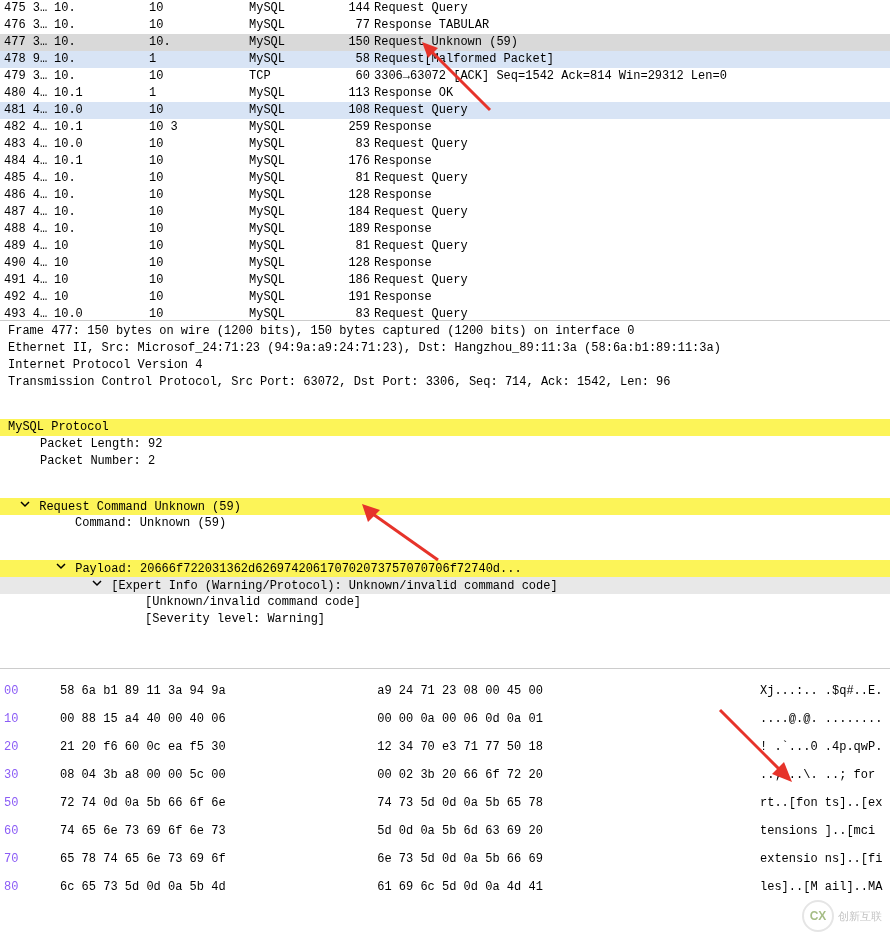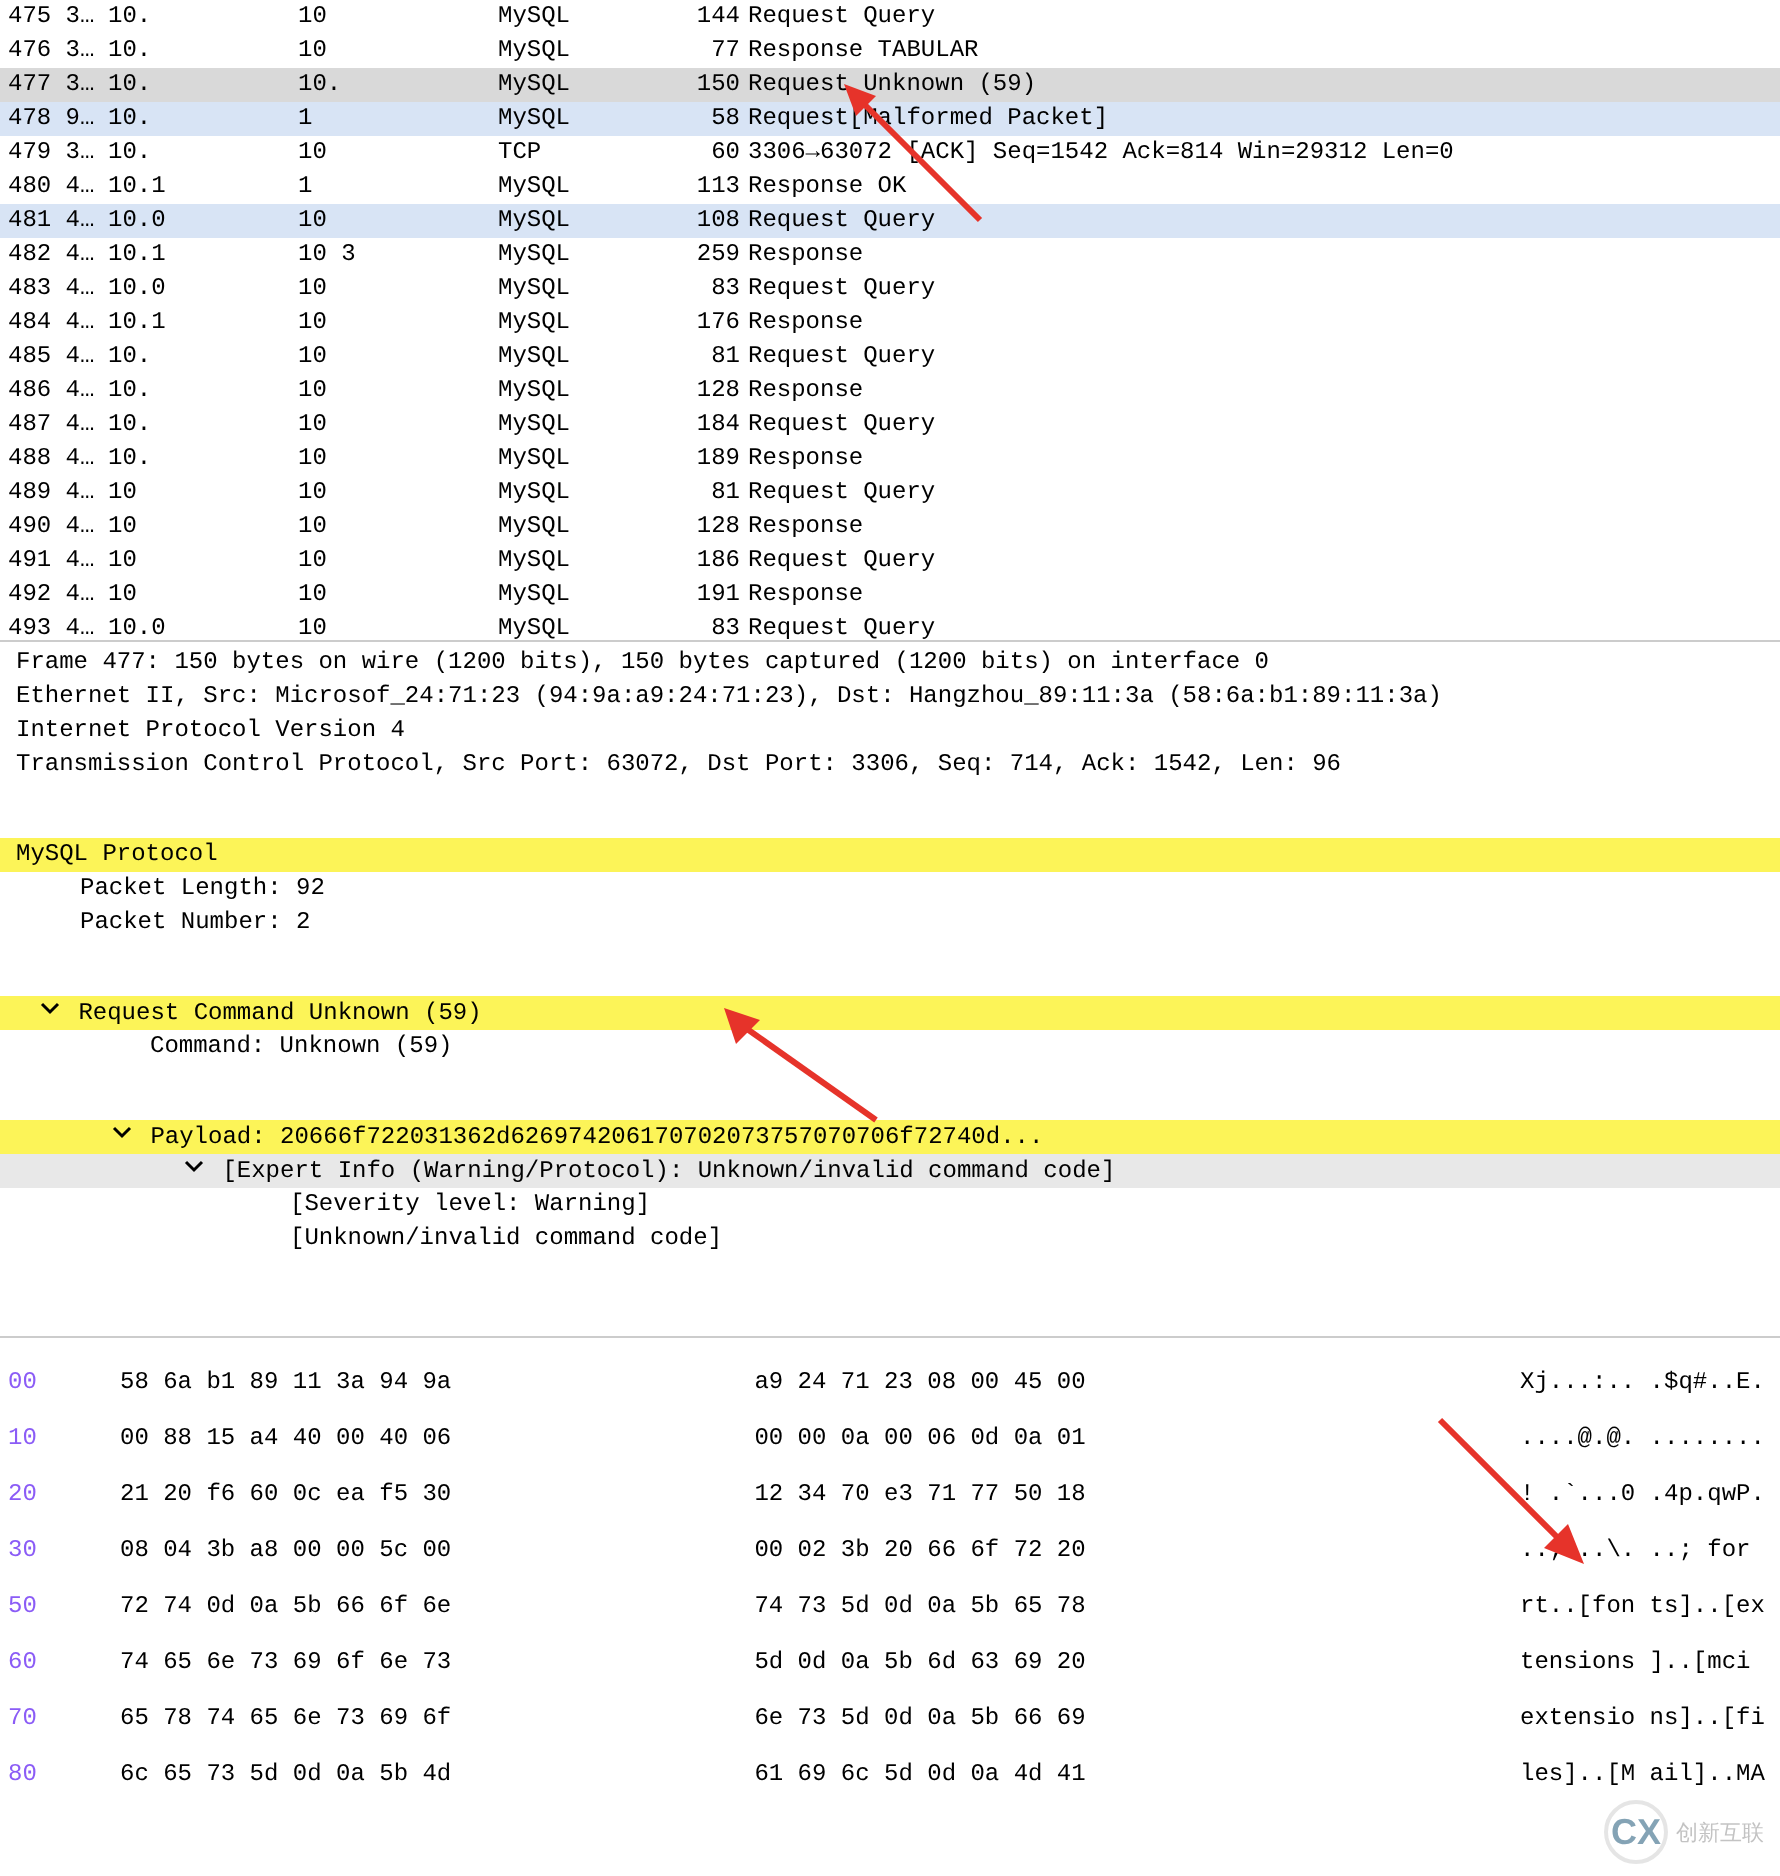--- a/index.html
+++ b/index.html
@@ -86,21 +86,21 @@
   font-size: 11px;
   color: #888;
   display: flex;
   align-items: center;
   gap: 4px;
 }
 .logo-circle {
   width: 32px; height: 32px; border-radius: 50%;
   border: 2px solid #ccc;
   display: flex; align-items: center; justify-content: center;
-  font-weight: bold; color: #0c4a6e; font-size: 18px;
+  font-weight: bold; color: #4d7c0f; font-size: 12px;
 }
 </style>
 </head>
 <body>
 
 <div class="packet-list">
   <div id="packet-rows">
       <div class="packet-row">
         <span class="col-no">475 3…</span>
         <span class="col-src">10.</span>
@@ -282,22 +282,22 @@
     <span>Payload: 20666f722031362d626974206170702073757070706f72740d...</span>
   </div>
   <div class="detail-line sel" style="padding-left:90px">
     <span class="chev">
       <svg viewBox="0 0 10 10">
           <path d="M1 3 L5 7 L9 3" stroke="#000" stroke-width="1.5" fill="none"></path>
         </svg>
     </span>
     <span>[Expert Info (Warning/Protocol): Unknown/invalid command code]</span>
   </div>
+  <div class="detail-line indent4">[Unknown/invalid command code]</div>
   <div class="detail-line indent4">[Severity level: Warning]</div>
-  <div class="detail-line indent4">[Unknown/invalid command code]</div>
   <div class="detail-line indent4">[Group: Protocol]</div>
 </div>
 
 <div class="hex-pane">
   <div id="hex-rows">
       <div class="hex-row"><span class="hex-off">00</span><span class="hex-bytes">58 6a b1 89 11 3a 94 9a</span><span class="hex-bytes2"> a9 24 71 23 08 00 45 00</span><span class="hex-ascii">Xj...:.. .$q#..E.</span></div>
       <div class="hex-row"><span class="hex-off">10</span><span class="hex-bytes">00 88 15 a4 40 00 40 06</span><span class="hex-bytes2"> 00 00 0a 00 06 0d 0a 01</span><span class="hex-ascii">....@.@. ........</span></div>
       <div class="hex-row"><span class="hex-off">20</span><span class="hex-bytes">21 20 f6 60 0c ea f5 30</span><span class="hex-bytes2"> 12 34 70 e3 71 77 50 18</span><span class="hex-ascii">! .`...0 .4p.qwP.</span></div>
       <div class="hex-row"><span class="hex-off">30</span><span class="hex-bytes">08 04 3b a8 00 00 5c 00</span><span class="hex-bytes2"> 00 02 3b 20 66 6f 72 20</span><span class="hex-ascii">..;...\. ..; for </span></div>
       <div class="hex-row"><span class="hex-off">50</span><span class="hex-bytes">72 74 0d 0a 5b 66 6f 6e</span><span class="hex-bytes2"> 74 73 5d 0d 0a 5b 65 78</span><span class="hex-ascii">rt..[fon ts]..[ex</span></div>

